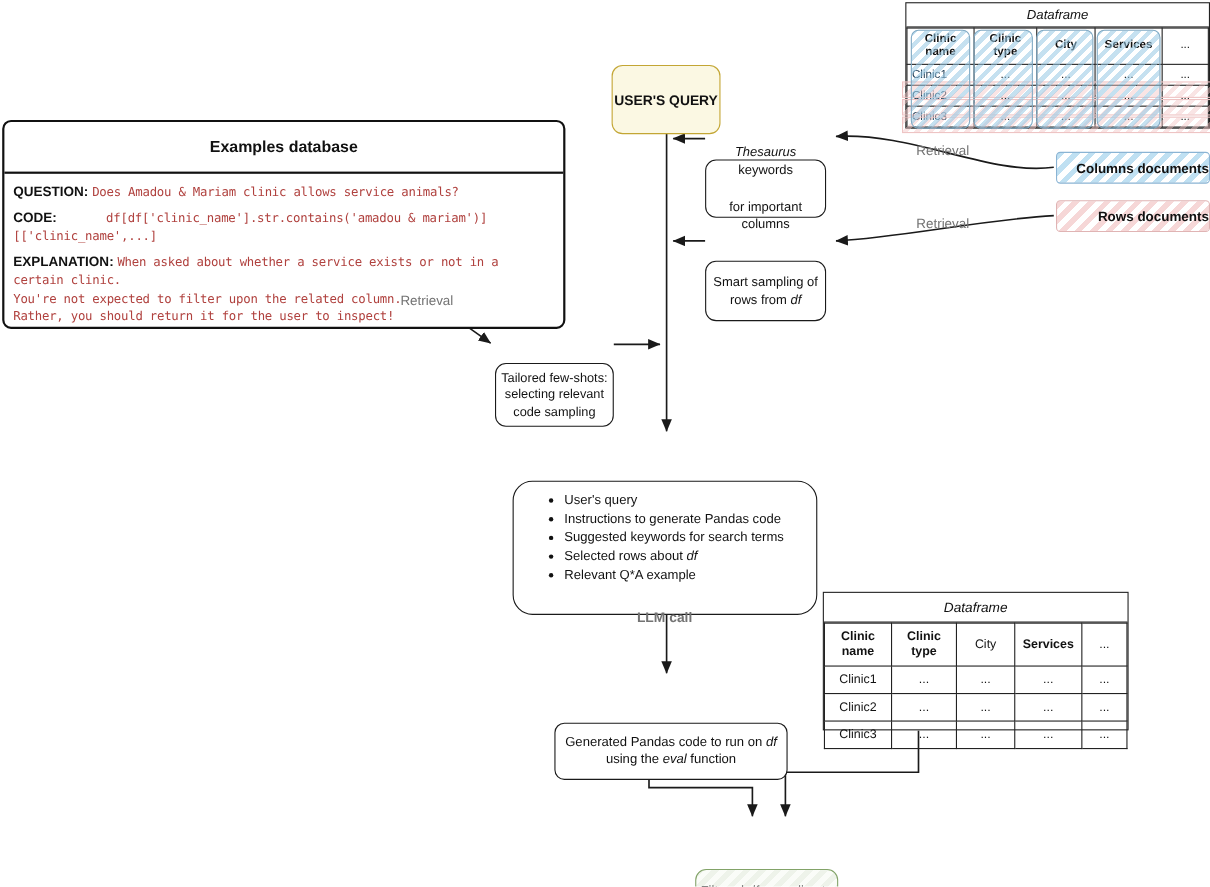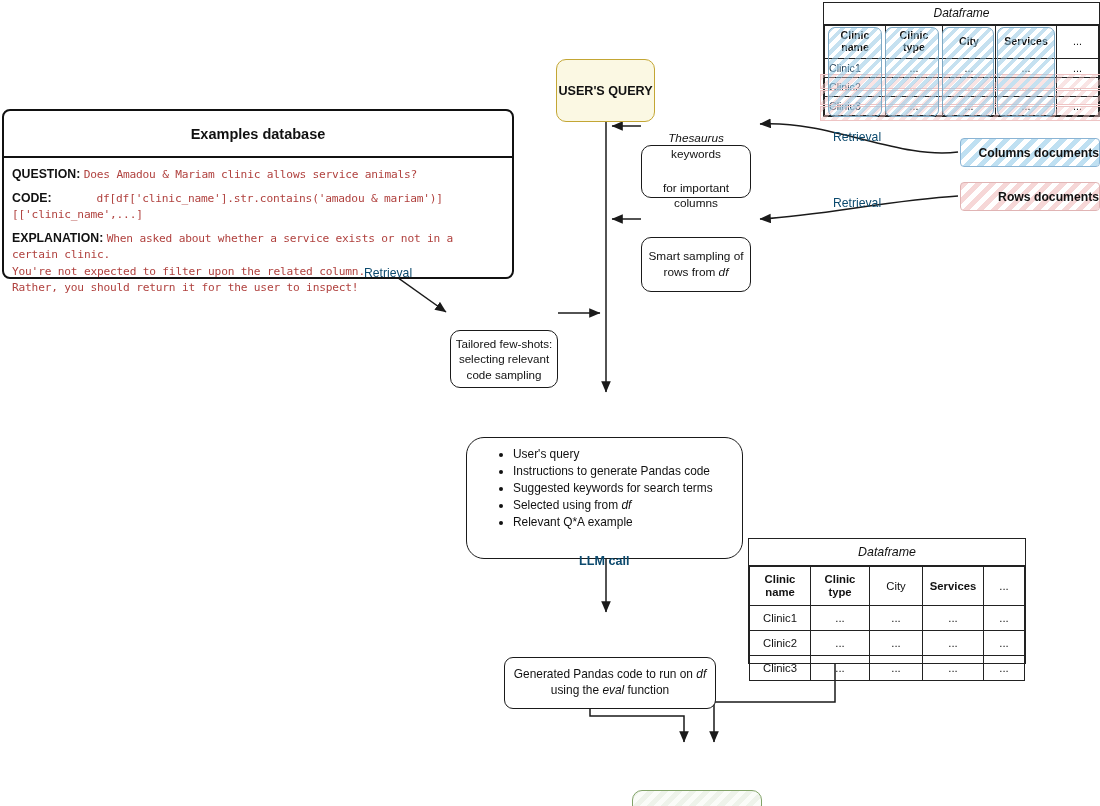--- a/index.html
+++ b/index.html
@@ -4,24 +4,24 @@
 <style>
   html,body{margin:0;padding:0;background:#ffffff;}
   body{width:1100px;height:806px;position:relative;overflow:hidden;
        font-family:"Liberation Sans",sans-serif;color:#111;}
   #canvas{position:absolute;inset:0;width:1100px;height:806px;}
   svg.lines{position:absolute;left:0;top:0;width:1100px;height:806px;pointer-events:none;}
 
   .box{position:absolute;box-sizing:border-box;background:#fff;border:1.6px solid #1a1a1a;
        border-radius:10px;display:flex;flex-direction:column;align-items:center;
        justify-content:center;text-align:center;margin-top:45px;}
-  .lbl{position:absolute;font-size:12.5px;color:#0c4a6e;white-space:nowrap;text-align:center;}
-
-  
-  #examples-db{left:2px;top:64px;width:512px;height:170px;border-radius:8px;
+  .lbl{position:absolute;font-size:12.5px;color:#737373;white-space:nowrap;text-align:center;}
+
+  
+  #examples-db{left:2px;top:64px;width:512px;height:190px;border-radius:8px;
       border:2px solid #111;display:block;padding:0;}
   #examples-db .hdr{height:45px;display:flex;align-items:center;justify-content:center;
       font-weight:bold;font-size:14.5px;border-bottom:2px solid #111;}
   #examples-db .body{padding:9px 8px 6px 8px;text-align:left;}
   .qrow{font-size:12.3px;margin-bottom:9px;line-height:1.25;}
   .qlabel{font-weight:bold;font-size:12.3px;color:#111;}
   .code{font-family:"DejaVu Sans Mono","Liberation Mono",monospace;font-size:11.2px;
         color:#b0413e;letter-spacing:-0.2px;}
   .code-ind{display:inline-block;width:38px;}
   .expl{font-family:"DejaVu Sans Mono","Liberation Mono",monospace;font-size:11.2px;
@@ -174,21 +174,21 @@
     <div>Tailored few-shots:</div>
     <div>selecting relevant</div>
     <div>code sampling</div>
   </div>
 
   <div class="box" id="prompt-box">
     <ul>
       <li>User's query</li>
       <li>Instructions to generate Pandas code</li>
       <li>Suggested keywords for search terms</li>
-      <li><span>Selected using from </span><span class="ital">df</span></li>
+      <li><span>Selected rows about </span><span class="ital">df</span></li>
       <li>Relevant Q*A example</li>
     </ul>
   </div>
 
   <div class="box" id="gen-code-box">
     <div>
       <span>Generated Pandas code to run on </span><span class="ital">df</span><span> using the </span><span class="ital">eval</span><span> function</span>
     </div>
   </div>
 

